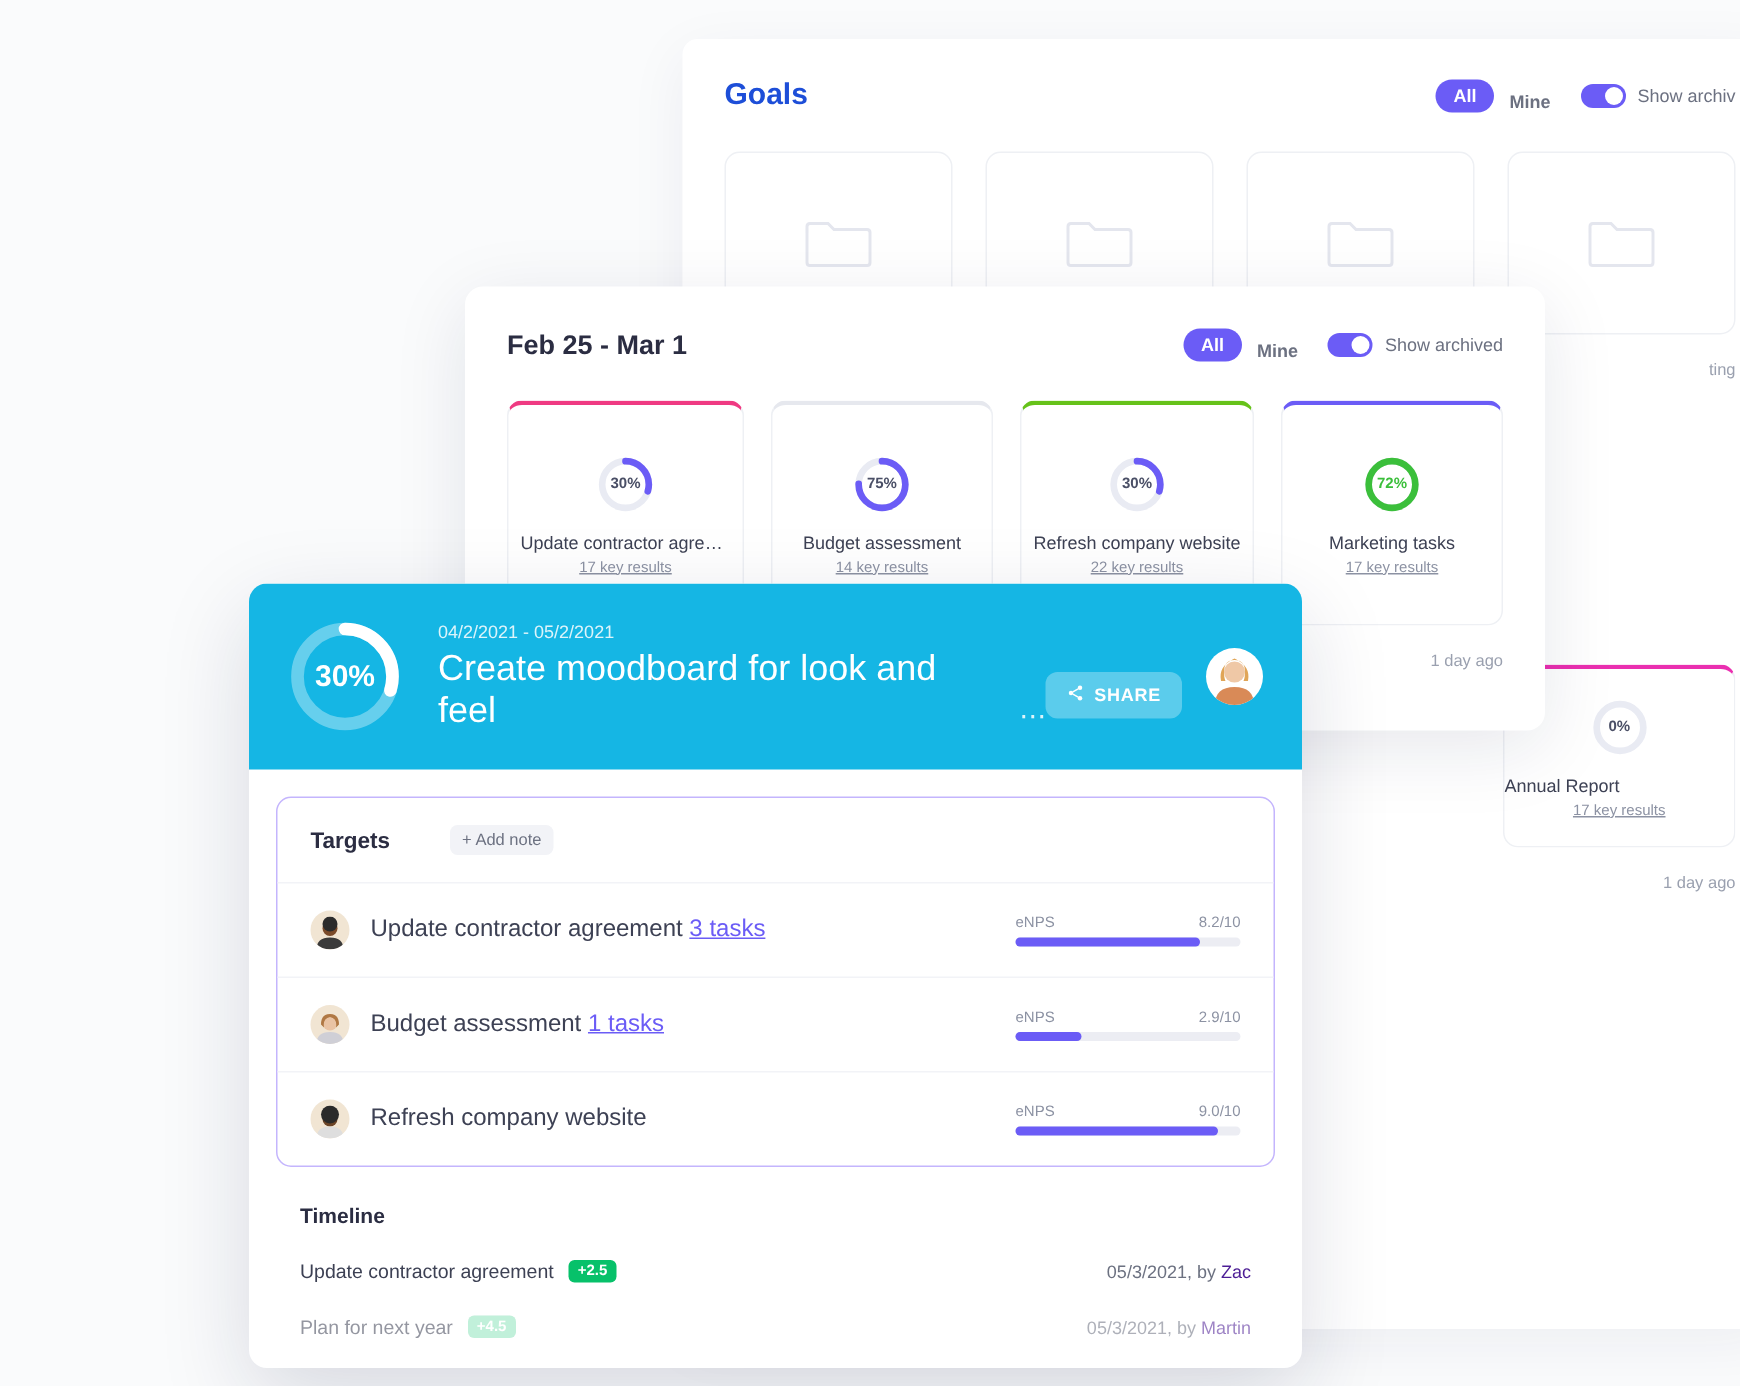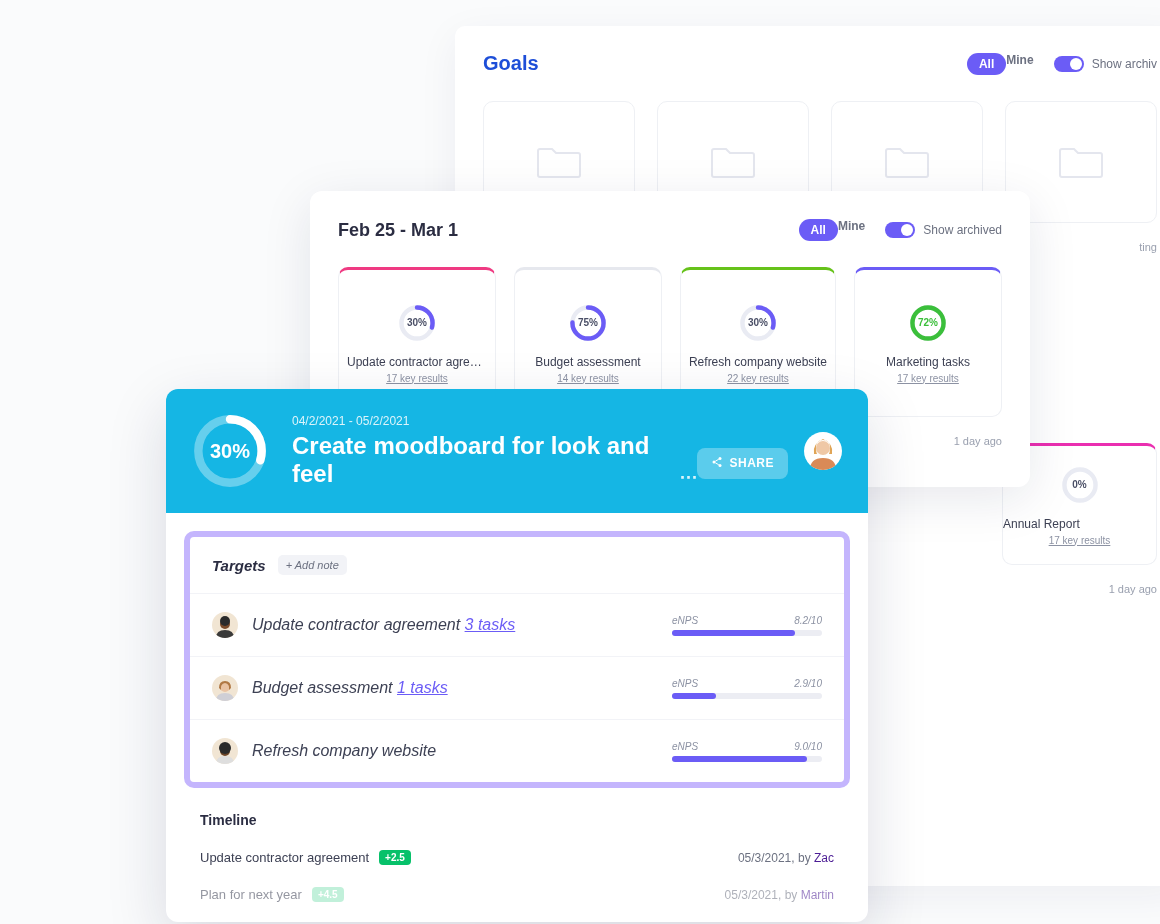--- a/index.html
+++ b/index.html
@@ -52,21 +52,21 @@
     width: 720px;
     background:#ffffff;
     border-radius:12px;
     box-shadow:0 12px 50px rgba(20,30,70,0.10);
     padding: 28px 28px 40px 28px;
   }
   .mid-header { display:flex; align-items:center; justify-content:space-between; }
   .mid-title  { font-size:18px; font-weight:700; color:#2b2d42; }
 
   .filter-group { display:flex; align-items:center; gap:20px; }
-  .pill-group  { display:flex; align-items:flex-start; }
+  .pill-group  { display:flex; align-items:flex-end; gap:10px; }
   .pill-all    {
     background:#6b5cf6; color:#fff; border-radius:14px;
     padding:4px 12px; font-size:12px; font-weight:600;
   }
   .pill-mine   { color:#6c7181; font-size:12px; font-weight:600; }
   .toggle-wrap { display:flex; align-items:center; gap:8px; }
   .toggle {
     width:30px; height:16px; border-radius:10px; background:#6b5cf6;
     position:relative;
   }
@@ -120,48 +120,47 @@
   .big-donut {
     width:76px; height:76px; position:relative;
   }
   .big-donut svg { width:76px; height:76px; transform:rotate(-90deg); }
   .big-donut .num {
     position:absolute; inset:0; display:flex; align-items:center; justify-content:center;
     font-size:20px; font-weight:700; color:#fff;
   }
   .front-title-block { color:#fff; }
   .front-dates { font-size:12px; opacity:.85; }
-  .front-title { display:flex; align-items:flex-end; gap:12px; font-size:24px; font-weight:700; margin-top:4px; }
+  .front-title { display:flex; align-items:flex-end; gap:12px; font-size:24px; font-weight:400; margin-top:4px; }
   .more-icon { font-size:18px; opacity:.85; }
 
   .front-header-right { display:flex; align-items:center; gap:16px; }
   .share-btn {
     background:rgba(255,255,255,.3); border-radius:8px;
     color:#fff; font-size:12px; font-weight:600; letter-spacing:.5px;
     padding:8px 14px; display:flex; align-items:center; gap:6px;margin-top:24px;
   }
   .share-glyph { font-size:12px; }
   .avatar {
     width:38px; height:38px; border-radius:50%; background:#fff;
     display:flex; align-items:flex-end; justify-content:center; overflow:hidden;
   }
   .avatar svg { width:34px; height:34px; }
 
   .targets-card {
-    margin:18px 18px 0 18px; background:#fff; border:6px solid #c4b5fd;
+    margin:18px 18px 0 18px; background:#fff; border:1px solid #c4b5fd;
     border-radius:10px;
-    font-style:italic;
   }
   .targets-head {
     display:flex; align-items:center; gap:12px; padding:18px 22px;
   }
   .targets-title { font-size:15px; font-weight:700; color:#2b2d42; }
   .addnote-btn {
     background:#f2f3f7; border-radius:5px; padding:4px 8px;
-    font-size:11px; color:#6c7181;
+    font-size:11px; color:#6c7181;margin-left:28px;
   }
 
   .target-row {
     display:flex; align-items:center; justify-content:space-between;
     padding:18px 22px; border-top:1px solid #f2f3f7;
   }
   .target-left { display:flex; align-items:center; gap:14px; }
   .mini-avatar {
     width:26px; height:26px; border-radius:50%; background:#f1e5d3;
     display:flex; align-items:flex-end; justify-content:center; overflow:hidden;

